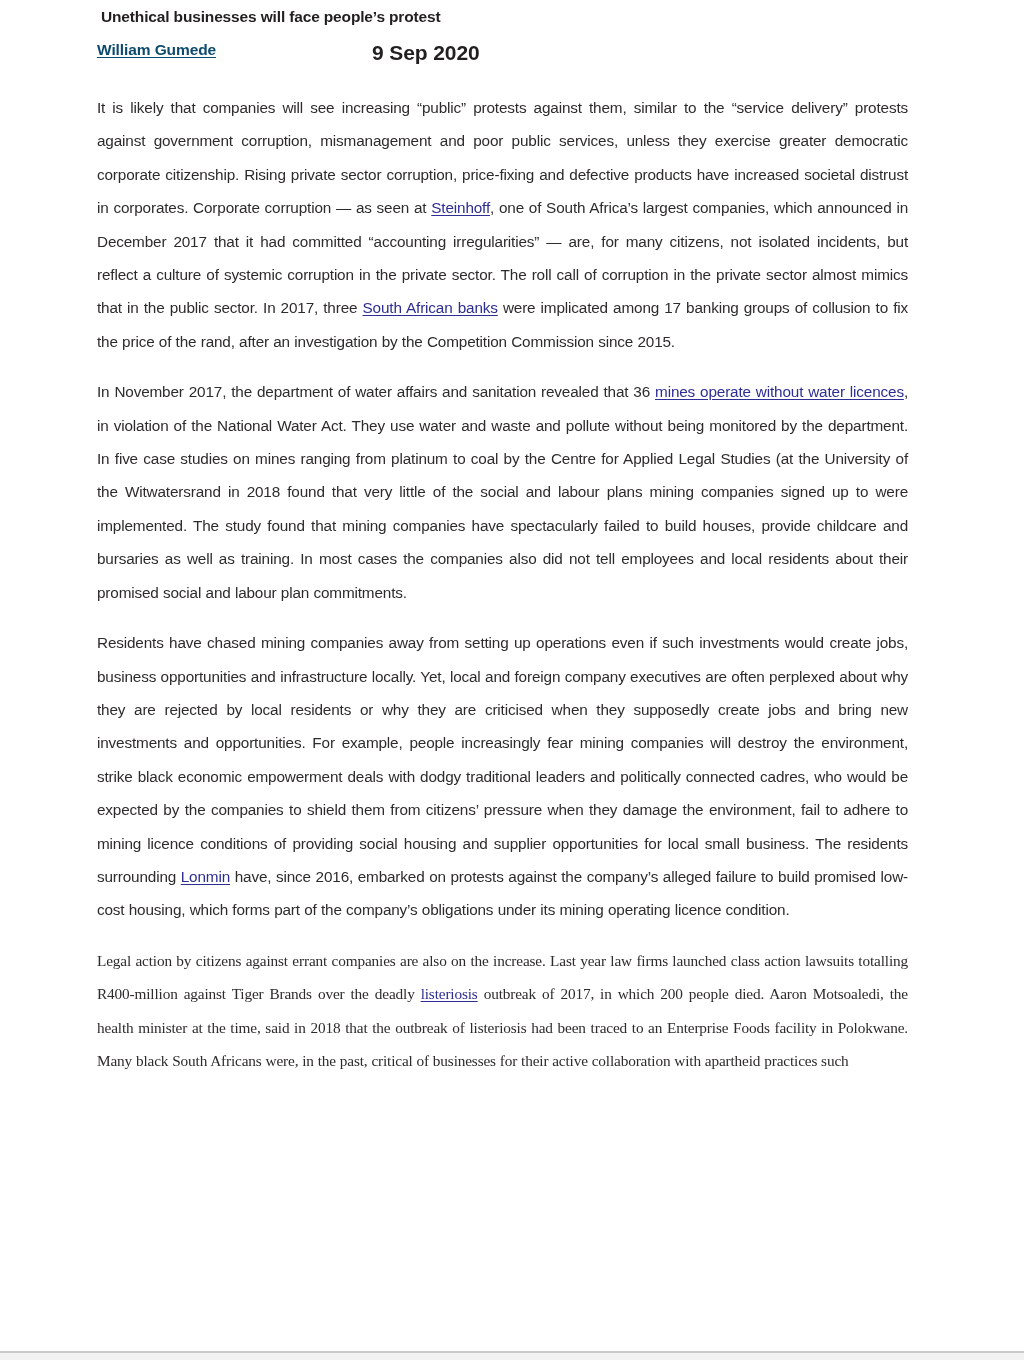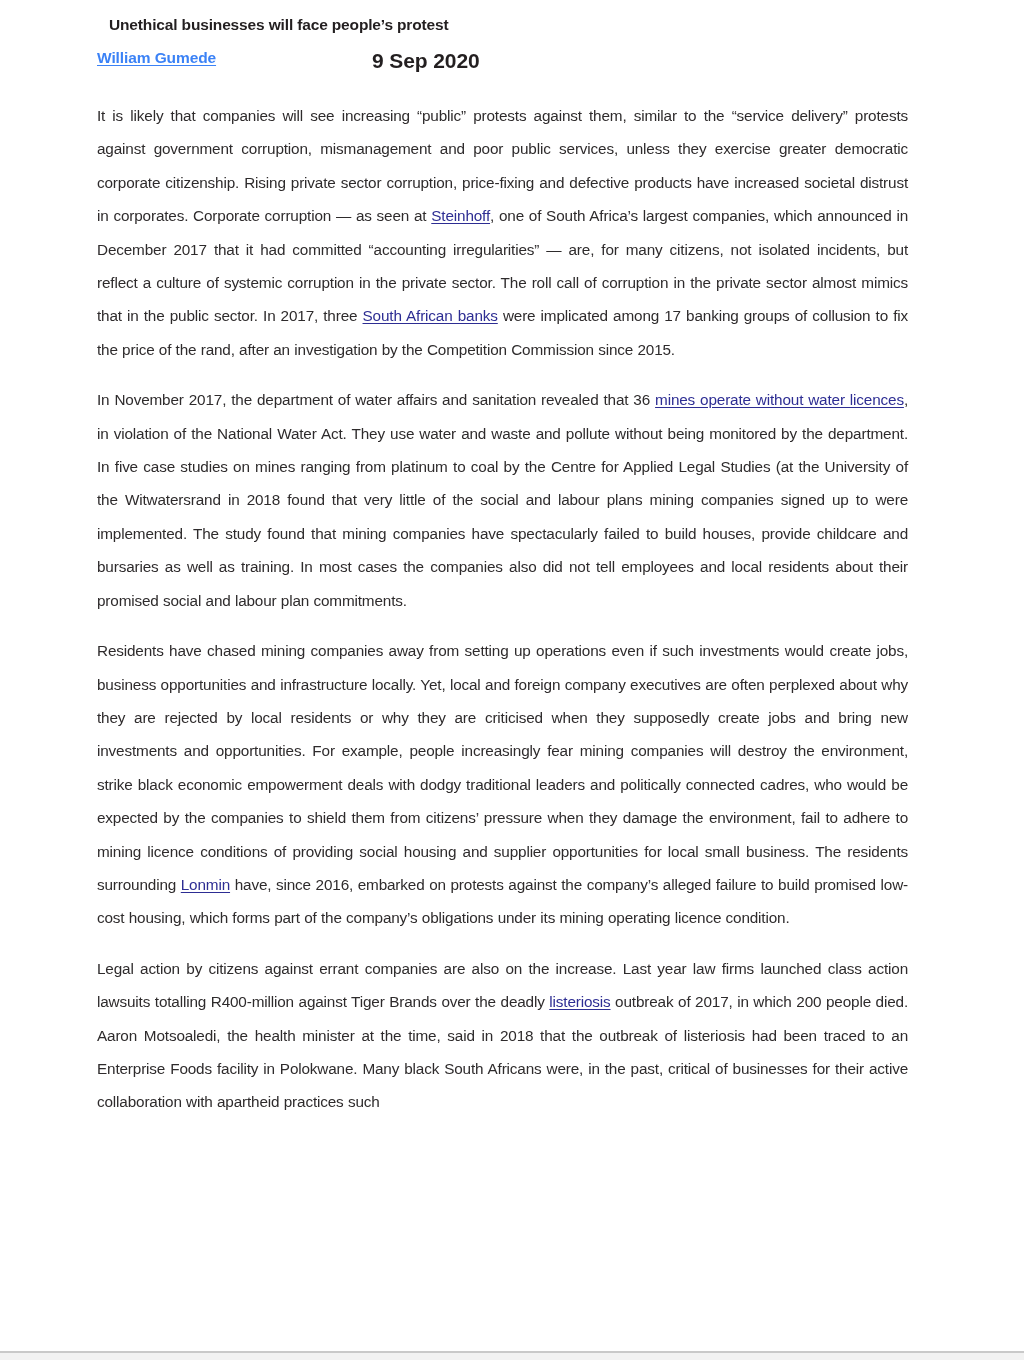--- a/index.html
+++ b/index.html
@@ -48,38 +48,38 @@
     left: 97px;
     top: 0;
     width: 827px;
   }
 
   .doc-title {
     font-size: 15.5px;
     font-weight: bold;
     letter-spacing: -0.15px;
     color: #231f20;
-    margin: 12px;
+    margin: 4px;
     padding-top: 3px;
     line-height: 20px;
   }
 
   .byline-row {
     margin-top: 14px;
     height: 24px;
     position: relative;
   }
 
   .author-link {
     position: absolute;
     left: 0;
     top: 0;
     font-size: 15.5px;
     font-weight: bold;
-    color: #3b82f6;
+    color: #0c4a6e;
     text-decoration: underline;
     text-underline-offset: 2px;
     letter-spacing: -0.1px;
     cursor: pointer;
   }
 
   .pub-date {
     position: absolute;
     left: 275px;
     top: 0;
@@ -98,20 +98,21 @@
     font-size: 15.3px;
     line-height: 33.4px;
     text-align: justify;
     text-justify: inter-word;
     color: #2e2b2c;
     letter-spacing: -0.15px;
     word-spacing: 0.2px;
   }
   p.para:last-child {
     margin-bottom: 0;
+    font-family: Liberation Serif, serif;
   }
 
   a.inline-link {
     color: #2d2d93;
     text-decoration: underline;
     text-underline-offset: 2px;
     cursor: pointer;
   }
 </style>
 </head>

